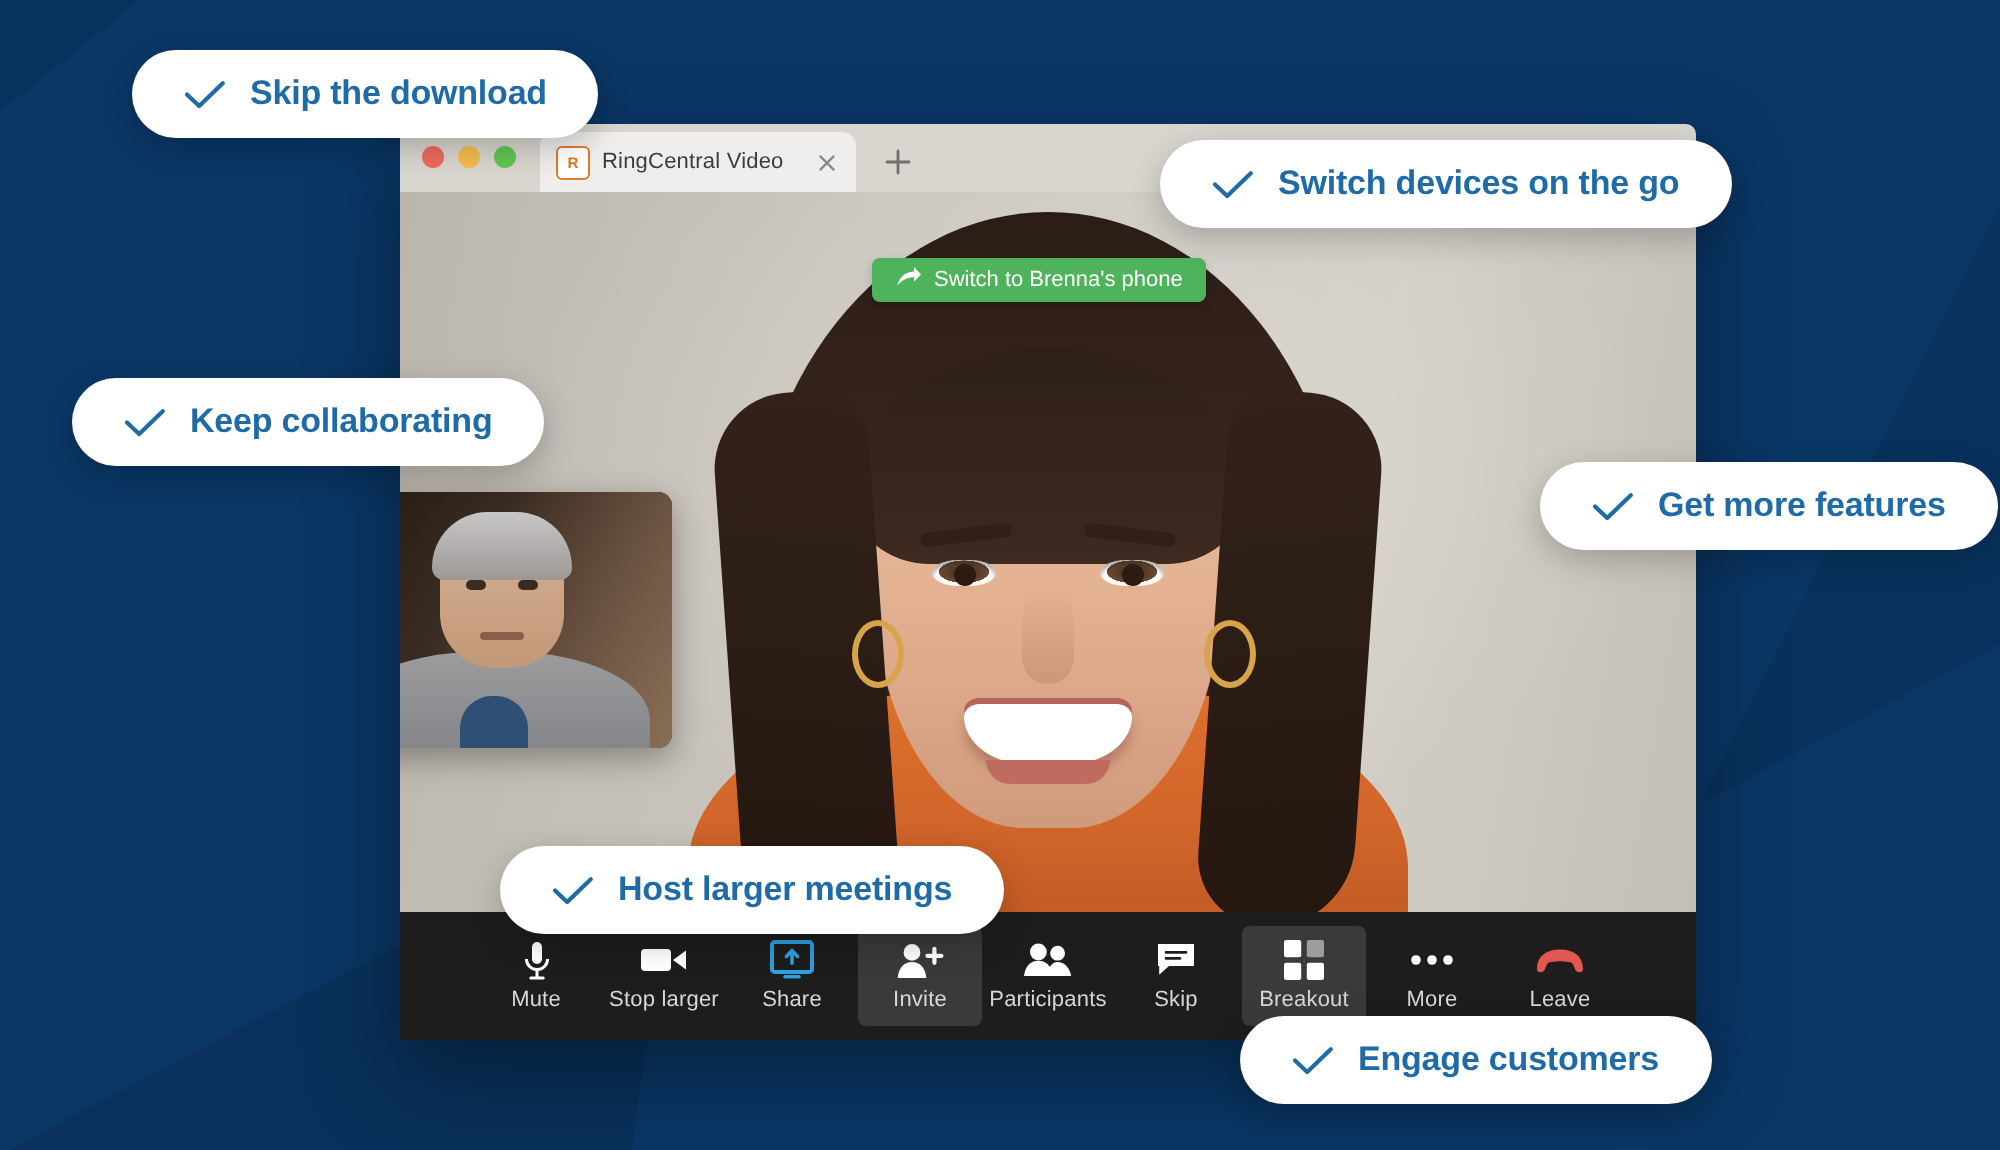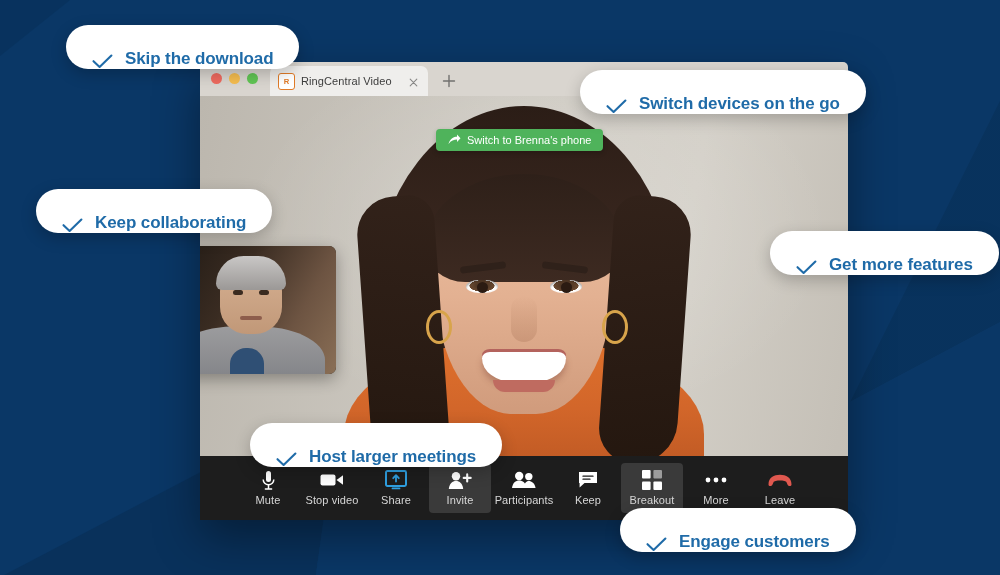--- a/index.html
+++ b/index.html
@@ -205,21 +205,21 @@
     width:62px;height:50px;border-radius:4px;
     display:flex;flex-direction:column;align-items:center;justify-content:center;gap:5px;
     color:#e9e9e9;
   }
   .tb-item.active{background:#3a3a3a;}
   .tb-label{font-size:11px;color:#d7d7d7;letter-spacing:.1px;line-height:1;}
   .tb-icon{height:20px;display:flex;align-items:center;justify-content:center;}
 
   
   .pill{
-    position:absolute;display:flex;align-items:flex-end;gap:12px;
+    position:absolute;display:flex;align-items:center;gap:12px;
     background:#fff;border-radius:999px;
     padding:0 26px;height:44px;
     box-shadow:0 5px 16px rgba(0,0,0,.22);
     z-index:20;white-space:nowrap;
   }
   .pill .label{
     font-size:17px;color:#1f6ba8;font-weight:bold;letter-spacing:-.1px;
   }
   .pill .check{flex:0 0 auto;display:flex;}
   .pill.p1{left:66px;top:25px;}
@@ -325,21 +325,21 @@
       <span class="tb-label">Mute</span>
     </div>
 
     <div class="tb-item">
       <span class="tb-icon">
         <svg width="24" height="14" viewBox="0 0 24 14">
           <rect x="0.5" y="1.5" width="15" height="11" rx="2" fill="#fff"></rect>
           <path d="M16.5 7 L23 2.2 V11.8 Z" fill="#fff"></path>
         </svg>
       </span>
-      <span class="tb-label">Stop video</span>
+      <span class="tb-label">Stop larger</span>
     </div>
 
     <div class="tb-item">
       <span class="tb-icon">
         <svg width="22" height="20" viewBox="0 0 22 20">
           <rect x="1" y="1" width="20" height="15" rx="1.4" fill="none" stroke="#2f9fe0" stroke-width="2"></rect>
           <path d="M11 11.6 V5.6 M8.2 8.2 L11 5.2 L13.8 8.2" stroke="#2f9fe0" stroke-width="1.8" fill="none" stroke-linecap="round" stroke-linejoin="round"></path>
           <path d="M7.5 18.4 H14.5" stroke="#2f9fe0" stroke-width="1.8" stroke-linecap="round"></path>
         </svg>
       </span>
@@ -369,21 +369,21 @@
       <span class="tb-label">Participants</span>
     </div>
 
     <div class="tb-item">
       <span class="tb-icon">
         <svg width="20" height="18" viewBox="0 0 20 18">
           <path d="M1 1 H19 V12 H6.5 L1.6 16.4 V12 H1 Z" fill="#fff"></path>
           <path d="M5 5.2 H15 M5 8.2 H12" stroke="#1d1d1d" stroke-width="1.3" stroke-linecap="round"></path>
         </svg>
       </span>
-      <span class="tb-label">Keep</span>
+      <span class="tb-label">Skip</span>
     </div>
 
     <div class="tb-item active">
       <span class="tb-icon">
         <svg width="20" height="20" viewBox="0 0 20 20">
           <rect x="0" y="0" width="8.6" height="8.6" rx="1" fill="#fff"></rect>
           <rect x="11.4" y="0" width="8.6" height="8.6" rx="1" fill="#9d9d9d"></rect>
           <rect x="0" y="11.4" width="8.6" height="8.6" rx="1" fill="#fff"></rect>
           <rect x="11.4" y="11.4" width="8.6" height="8.6" rx="1" fill="#fff"></rect>
         </svg>

